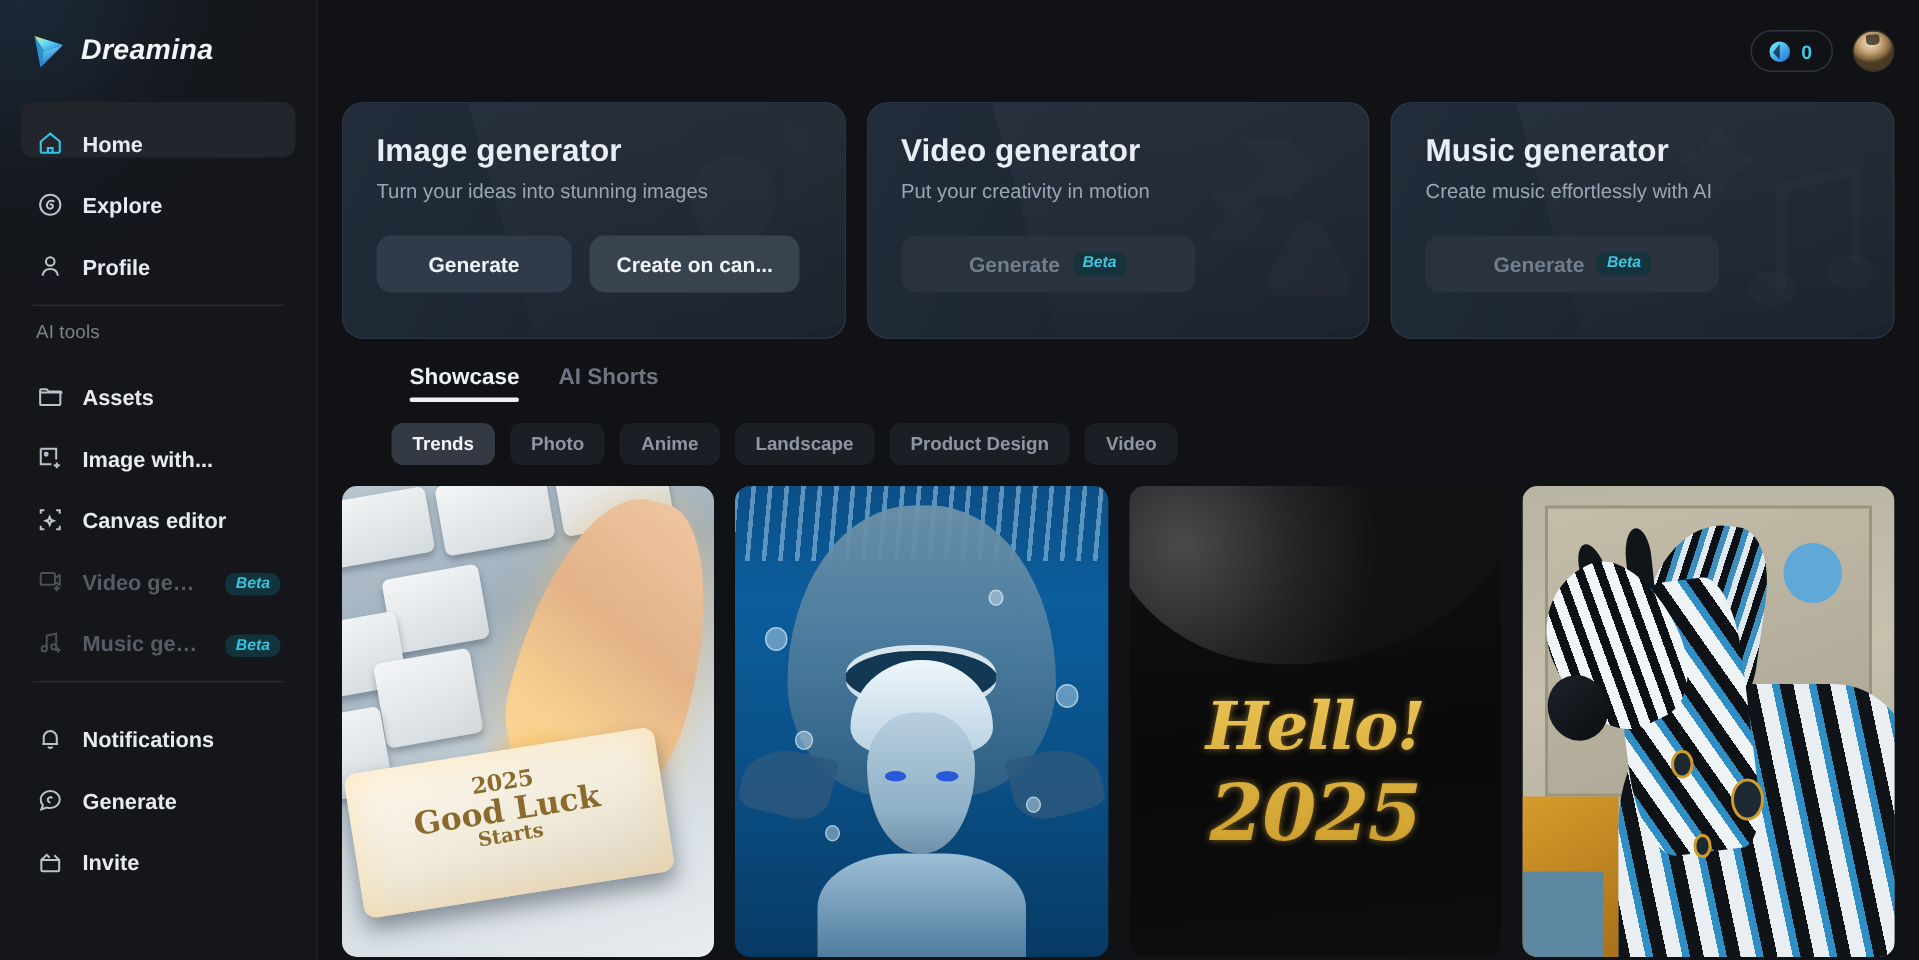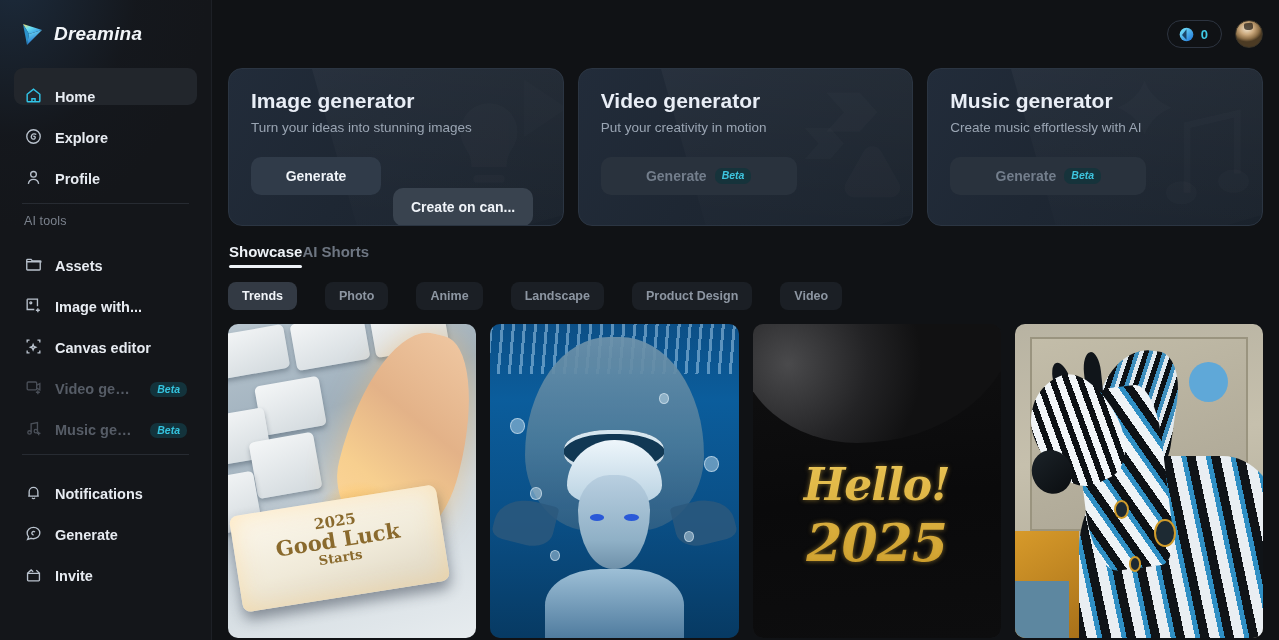--- a/index.html
+++ b/index.html
@@ -96,39 +96,39 @@
   }
   .card-title { font-size: 21px; font-weight: 700; color: #e9eef6; position: relative; }
   .card-sub { font-size: 13.5px; color: #9aa5b3; margin-top: 7px; position: relative; }
   .card-actions { display: flex; gap: 12px; margin-top: 22px; position: relative; }
   .btn {
     height: 38px; min-width: 130px; padding: 0 18px; border-radius: 10px;
     display: inline-flex; align-items: center; justify-content: center; gap: 8px;
     background: #303b49; color: #f0f4f9; font-size: 14px; font-weight: 700;
     border: none; cursor: pointer; white-space: nowrap;
   }
-  .btn.ghost { background: #39434f; margin-top: 31px; }
+  .btn.ghost { background: #39434f; }
   .btn.disabled { background: #29323d; color: #737e8c; cursor: default; min-width: 196px; }
   .btn .beta-pill {
     background: #16333b; color: #3ec5df; font-size: 10.5px; font-style: italic;
     font-weight: 700; padding: 2px 7px 3px; border-radius: 7px; line-height: 1;
   }
   .deco { position: absolute; inset: 0; pointer-events: none; opacity: .5; }
 
   
-  .tabs { display: flex; margin-top: 17px; padding-left: 1px; }
+  .tabs { display: flex; gap: 26px; margin-top: 17px; padding-left: 1px; margin-left: 44px; }
   .tab { font-size: 15px; font-weight: 700; color: #6e7682; padding-bottom: 8px; cursor: pointer; position: relative; }
   .tab.active { color: #eef2f7; }
   .tab.active::after {
     content: ""; position: absolute; left: 0; right: 0; bottom: 0;
     height: 3px; background: #eef2f7; border-radius: 2px;
   }
 
   
-  .chips { display: flex; gap: 28px; margin-top: 14px; }
+  .chips { display: flex; gap: 10px; margin-top: 14px; margin-left: 33px; }
   .chip {
     height: 28px; padding: 0 14px; border-radius: 8px;
     display: inline-flex; align-items: center;
     background: #1b1f25; color: #8d96a2; font-size: 12.5px; font-weight: 700; cursor: pointer;
   }
   .chip.active { background: #333a44; color: #f1f4f8; }
 
   
   .gallery { display: flex; gap: 14px; margin-top: 14px; }
   .tile {

